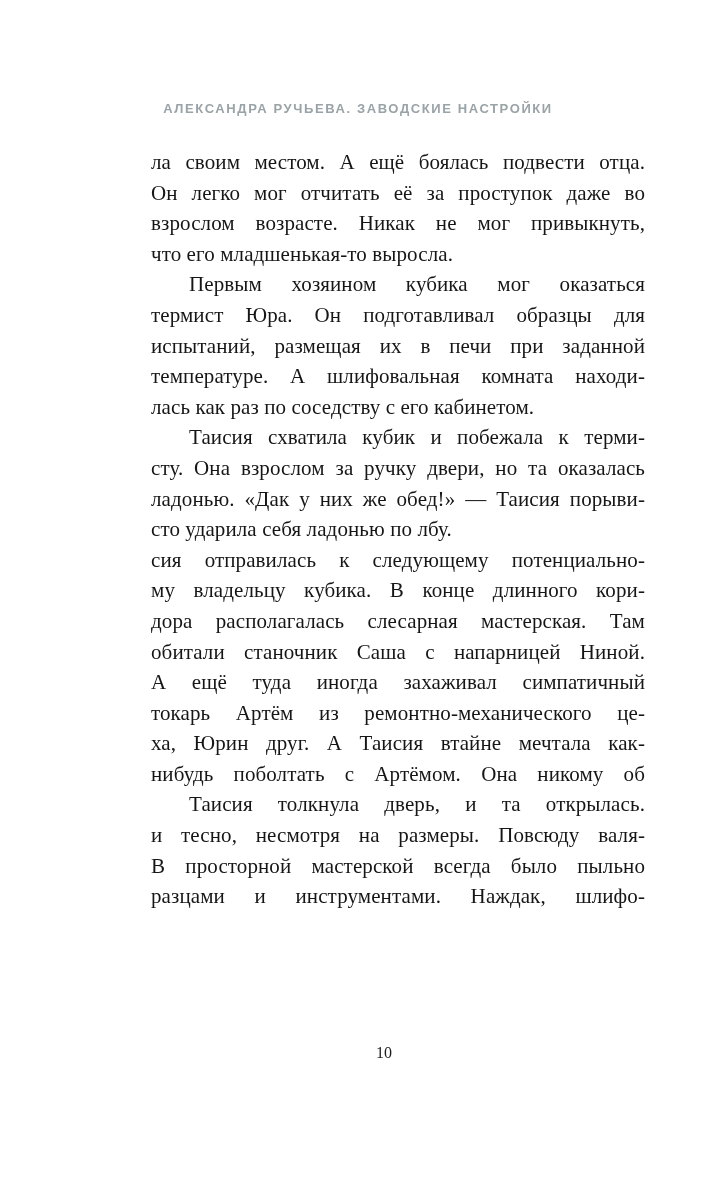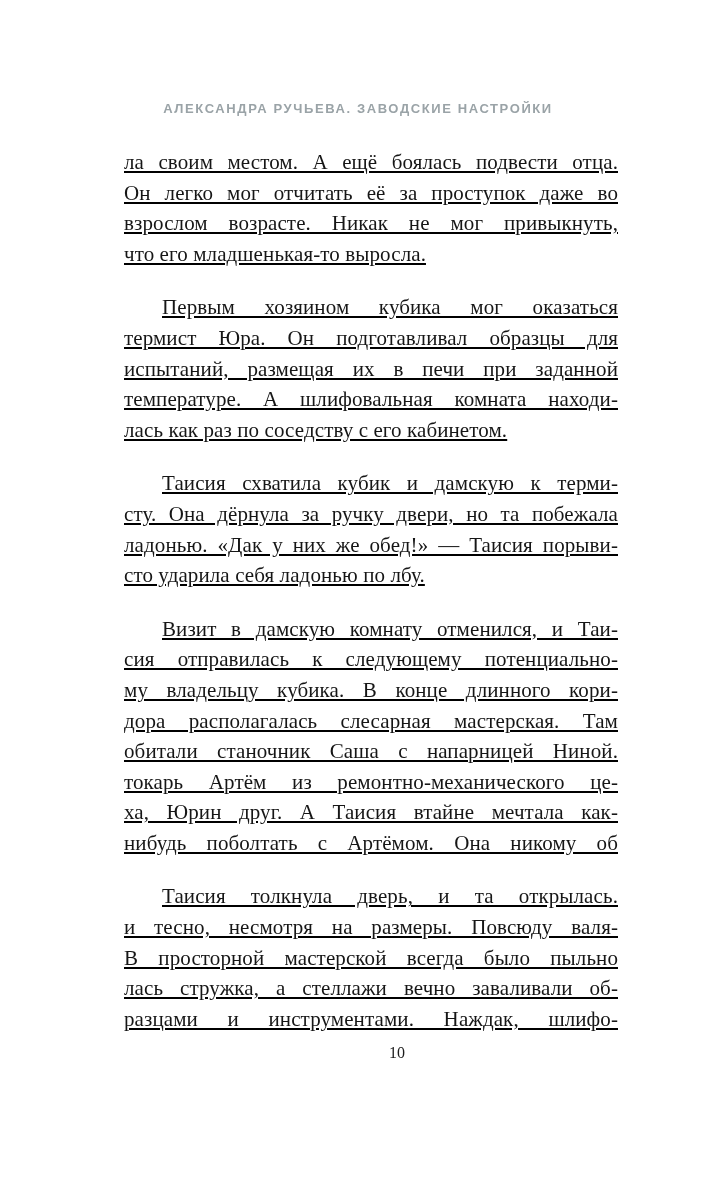--- a/index.html
+++ b/index.html
@@ -25,48 +25,46 @@
     font-size: 13px;
     font-weight: 700;
     letter-spacing: 1.6px;
     color: #9aa3a7;
     text-transform: uppercase;
     white-space: nowrap;
   }
   .text-body {
     position: absolute;
     top: 147px;
-    left: 124px;
+    left: 151px;
     width: 494px;
-    text-decoration: underline;
   }
   .paragraph {
     margin: 0;
     padding: 0;
   }
   .line {
     font-size: 21px;
     line-height: 30.6px;
     color: #161616;
     text-align: justify;
     text-align-last: justify;
     letter-spacing: 0.1px;
     white-space: normal;
   }
   .line.flush {
     text-align-last: left;
   }
   .line.indent {
     text-indent: 38px;
-    margin-top: 23px;
   }
   .page-number {
     position: absolute;
     top: 1044px;
-    left: 150px;
+    left: 137px;
     width: 494px;
     text-align: center;
     font-size: 16px;
     color: #1c1c1c;
     font-family: "Liberation Serif", "DejaVu Serif", serif;
   }
 </style>
 </head>
 <body>
 
@@ -81,38 +79,37 @@
         <div class="line flush">что его младшенькая-то выросла.</div>
       </div>
       <div class="paragraph">
         <div class="line indent">Первым хозяином кубика мог оказаться</div>
         <div class="line">термист Юра. Он подготавливал образцы для</div>
         <div class="line">испытаний, размещая их в печи при заданной</div>
         <div class="line">температуре. А шлифовальная комната находи-</div>
         <div class="line flush">лась как раз по соседству с его кабинетом.</div>
       </div>
       <div class="paragraph">
-        <div class="line indent">Таисия схватила кубик и дамскую к терми-</div>
-        <div class="line">сту. Она дёрнула за ручку двери, но та побежала</div>
+        <div class="line indent">Таисия схватила кубик и побежала к терми-</div>
+        <div class="line">сту. Она взрослом за ручку двери, но та оказалась</div>
         <div class="line">ладонью. «Дак у них же обед!» — Таисия порыви-</div>
         <div class="line flush">сто ударила себя ладонью по лбу.</div>
       </div>
       <div class="paragraph">
-        <div class="line indent">Визит в дамскую комнату отменился, и Таи-</div>
         <div class="line">сия отправилась к следующему потенциально-</div>
         <div class="line">му владельцу кубика. В конце длинного кори-</div>
         <div class="line">дора располагалась слесарная мастерская. Там</div>
         <div class="line">обитали станочник Саша с напарницей Ниной.</div>
+        <div class="line">А ещё туда иногда захаживал симпатичный</div>
         <div class="line">токарь Артём из ремонтно-механического це-</div>
         <div class="line">ха, Юрин друг. А Таисия втайне мечтала как-</div>
         <div class="line">нибудь поболтать с Артёмом. Она никому об</div>
       </div>
       <div class="paragraph">
         <div class="line indent">Таисия толкнула дверь, и та открылась.</div>
         <div class="line">и тесно, несмотря на размеры. Повсюду валя-</div>
         <div class="line">В просторной мастерской всегда было пыльно</div>
-        <div class="line">лась стружка, а стеллажи вечно заваливали об-</div>
         <div class="line">разцами и инструментами. Наждак, шлифо-</div>
       </div>
     </div>
 
   <div class="page-number">10</div>
 </div>
 
 </body></html>

